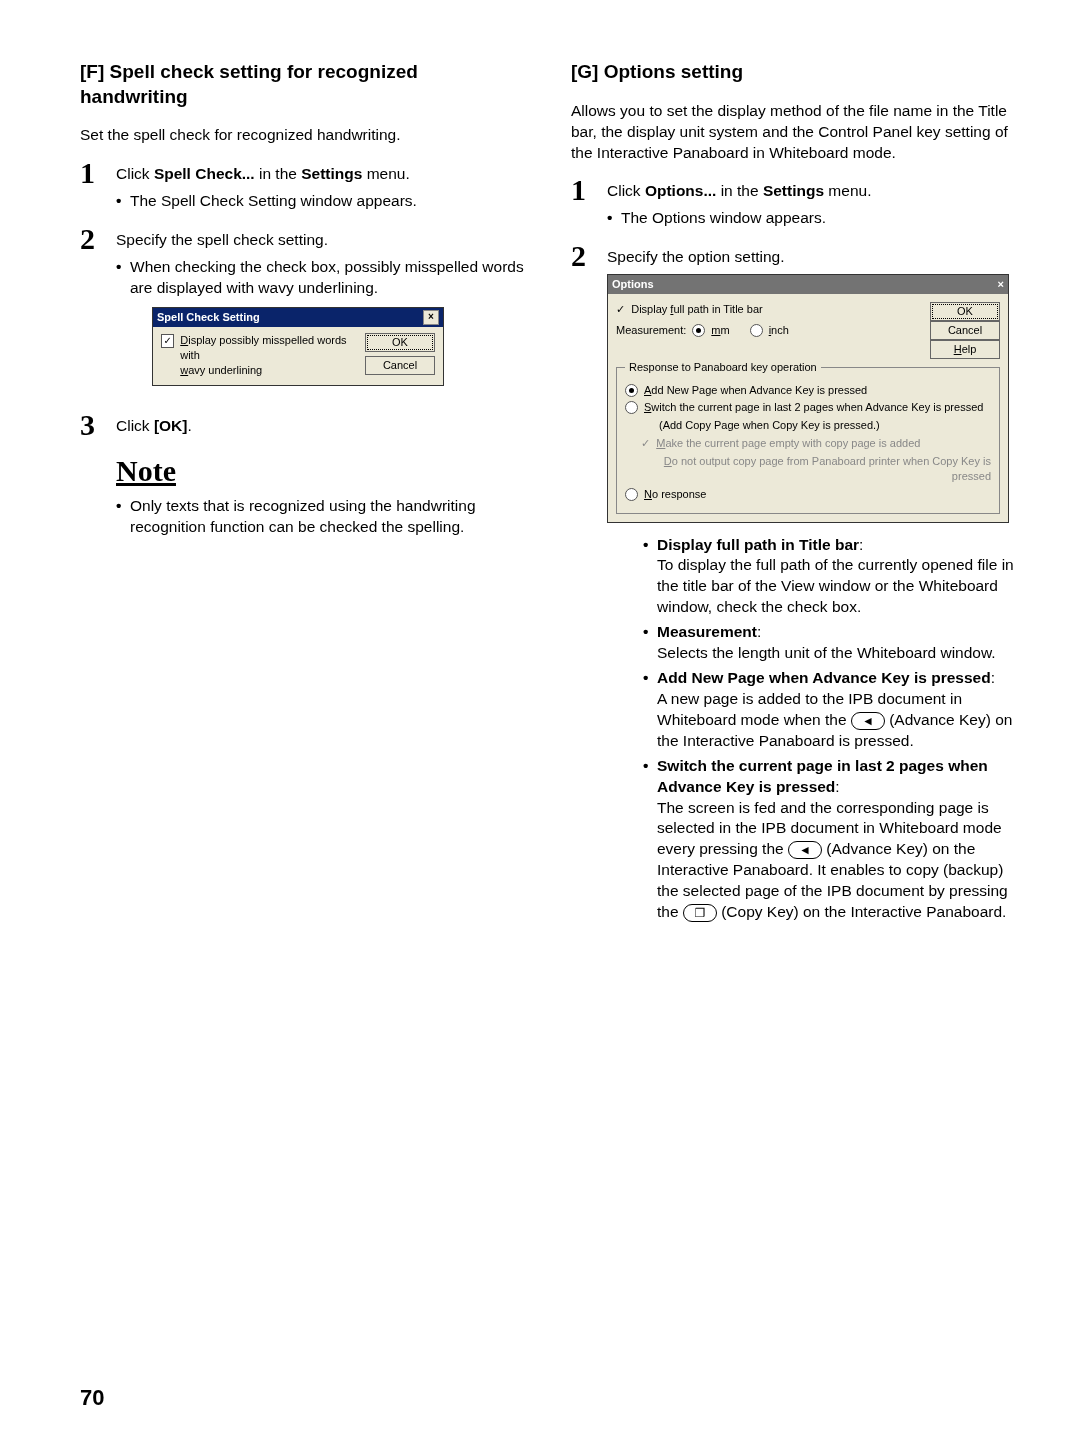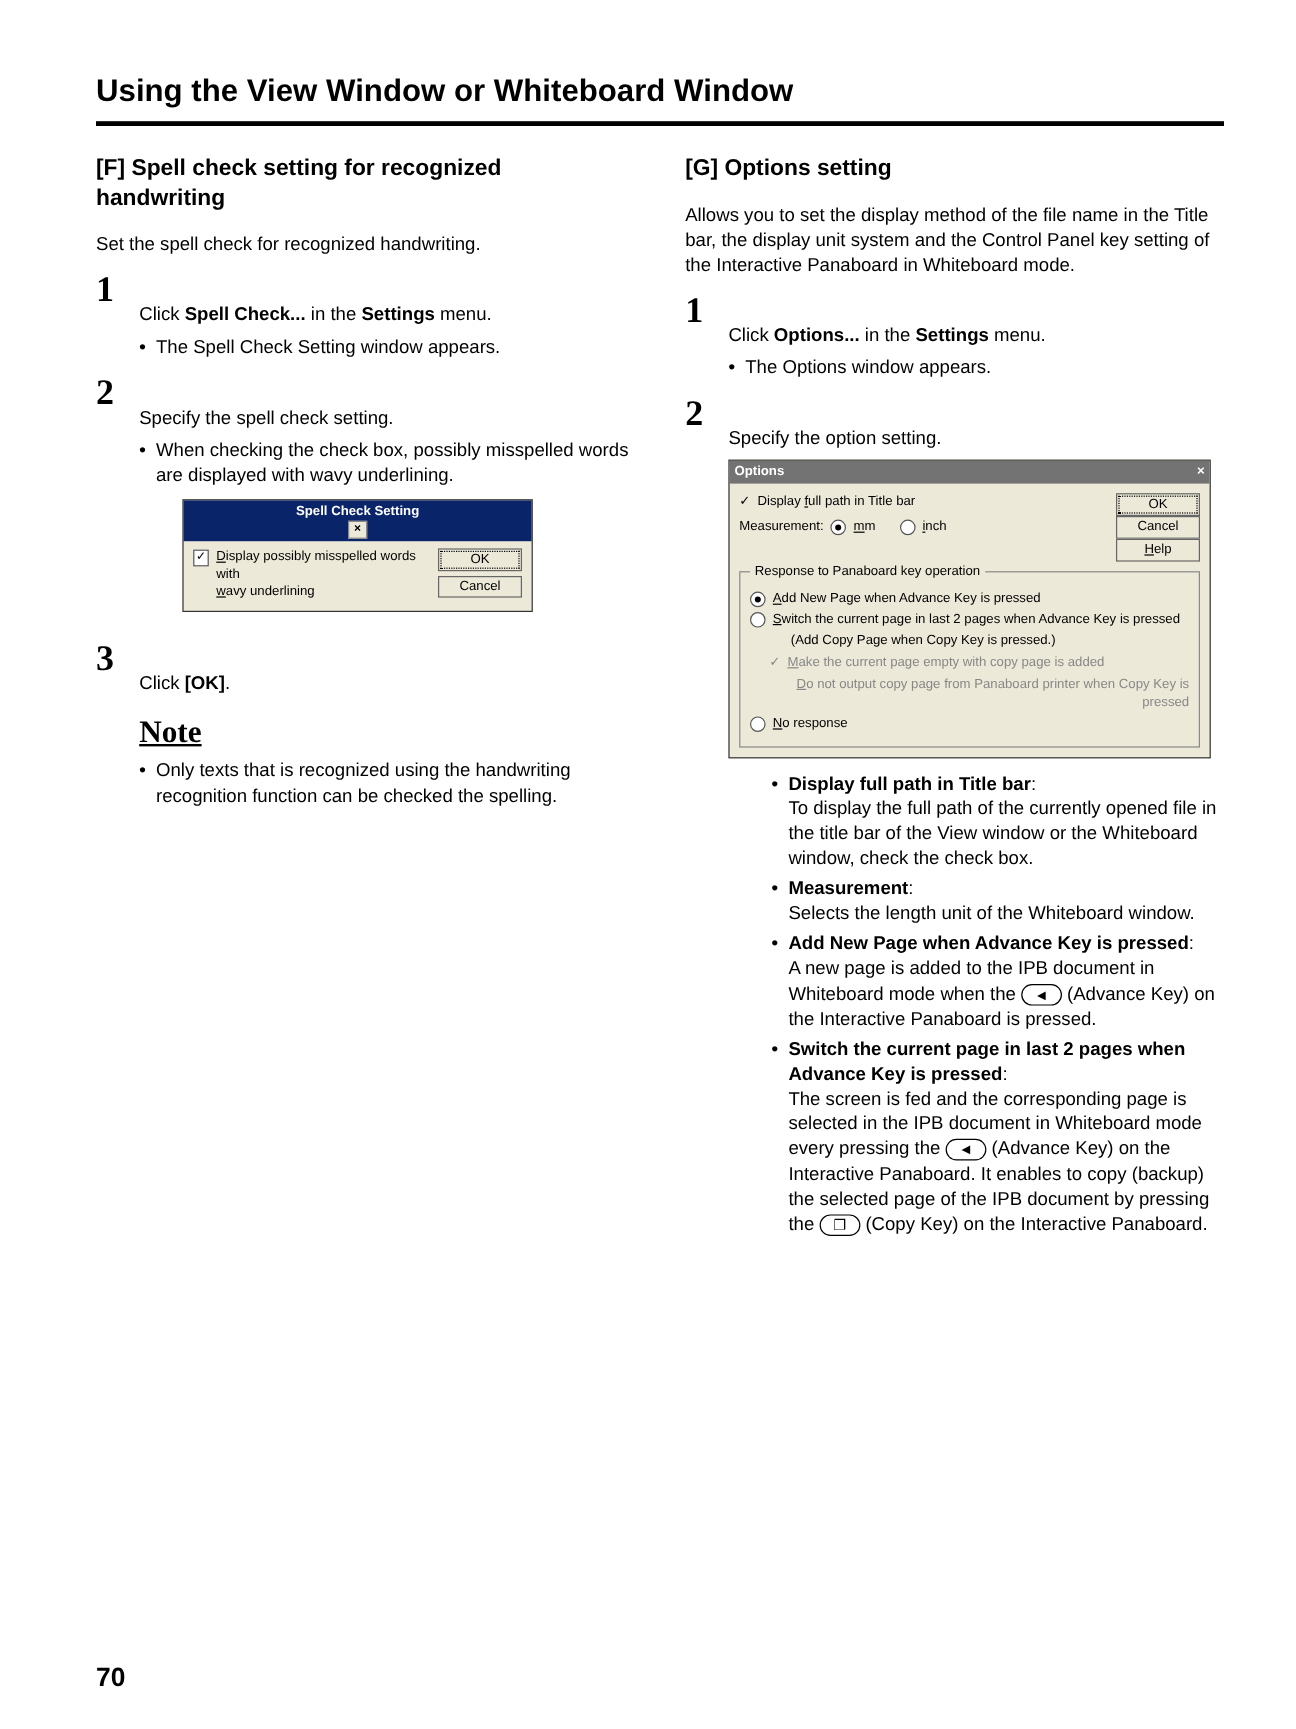--- a/index.html
+++ b/index.html
@@ -60,36 +60,35 @@
     font-family: Georgia, "Times New Roman", serif;
     font-size: 30px;
     font-weight: bold;
     line-height: 1;
     min-width: 22px;
   }
   .step-body {
     font-size: 15.5px;
     line-height: 1.35;
     padding-top: 6px;
-    margin-top: 20px;
   }
   .sub-bullet {
     display: flex;
     gap: 6px;
     margin-top: 6px;
     font-size: 15.5px;
     line-height: 1.35;
   }
   .sub-bullet .dot {
     font-weight: bold;
     min-width: 8px;
   }
   .note-heading {
     font-family: Georgia, "Times New Roman", serif;
-    font-size: 26px;
+    font-size: 30px;
     font-weight: bold;
     text-decoration: underline;
     margin: 14px 0 8px 36px;
   }
   .note-body {
     margin-left: 36px;
   }
 
   
   .dlg {
@@ -100,21 +99,20 @@
     background: #ece9d8;
     margin: 8px 0 12px 36px;
   }
   .dlg .titlebar {
     background: #0a246a;
     color: #fff;
     font-weight: bold;
     display: flex;
     align-items: center;
     padding: 2px 4px;
-    flex-direction: column;
   }
   .dlg .titlebar .spacer { flex: 1; }
   .dlg .close-x {
     background: #ece9d8;
     color: #000;
     border: 1px solid #888;
     width: 14px; height: 13px;
     line-height: 11px;
     text-align: center;
     font-size: 10px;
@@ -249,21 +247,20 @@
     bottom: 30px;
     font-size: 22px;
     font-weight: bold;
   }
 </style>
 </head>
 <body>
 
 <div class="page">
 
-  <div class="header-title">Using the View Window or Whiteboard Window</div>
 
   <div class="columns">
 
     <div class="col">
       <div class="section-title">[F] Spell check setting for recognized handwriting</div>
       <p class="body-text">Set the spell check for recognized handwriting.</p>
 
       <ol class="steps">
         <li>
           <div class="step-body">

